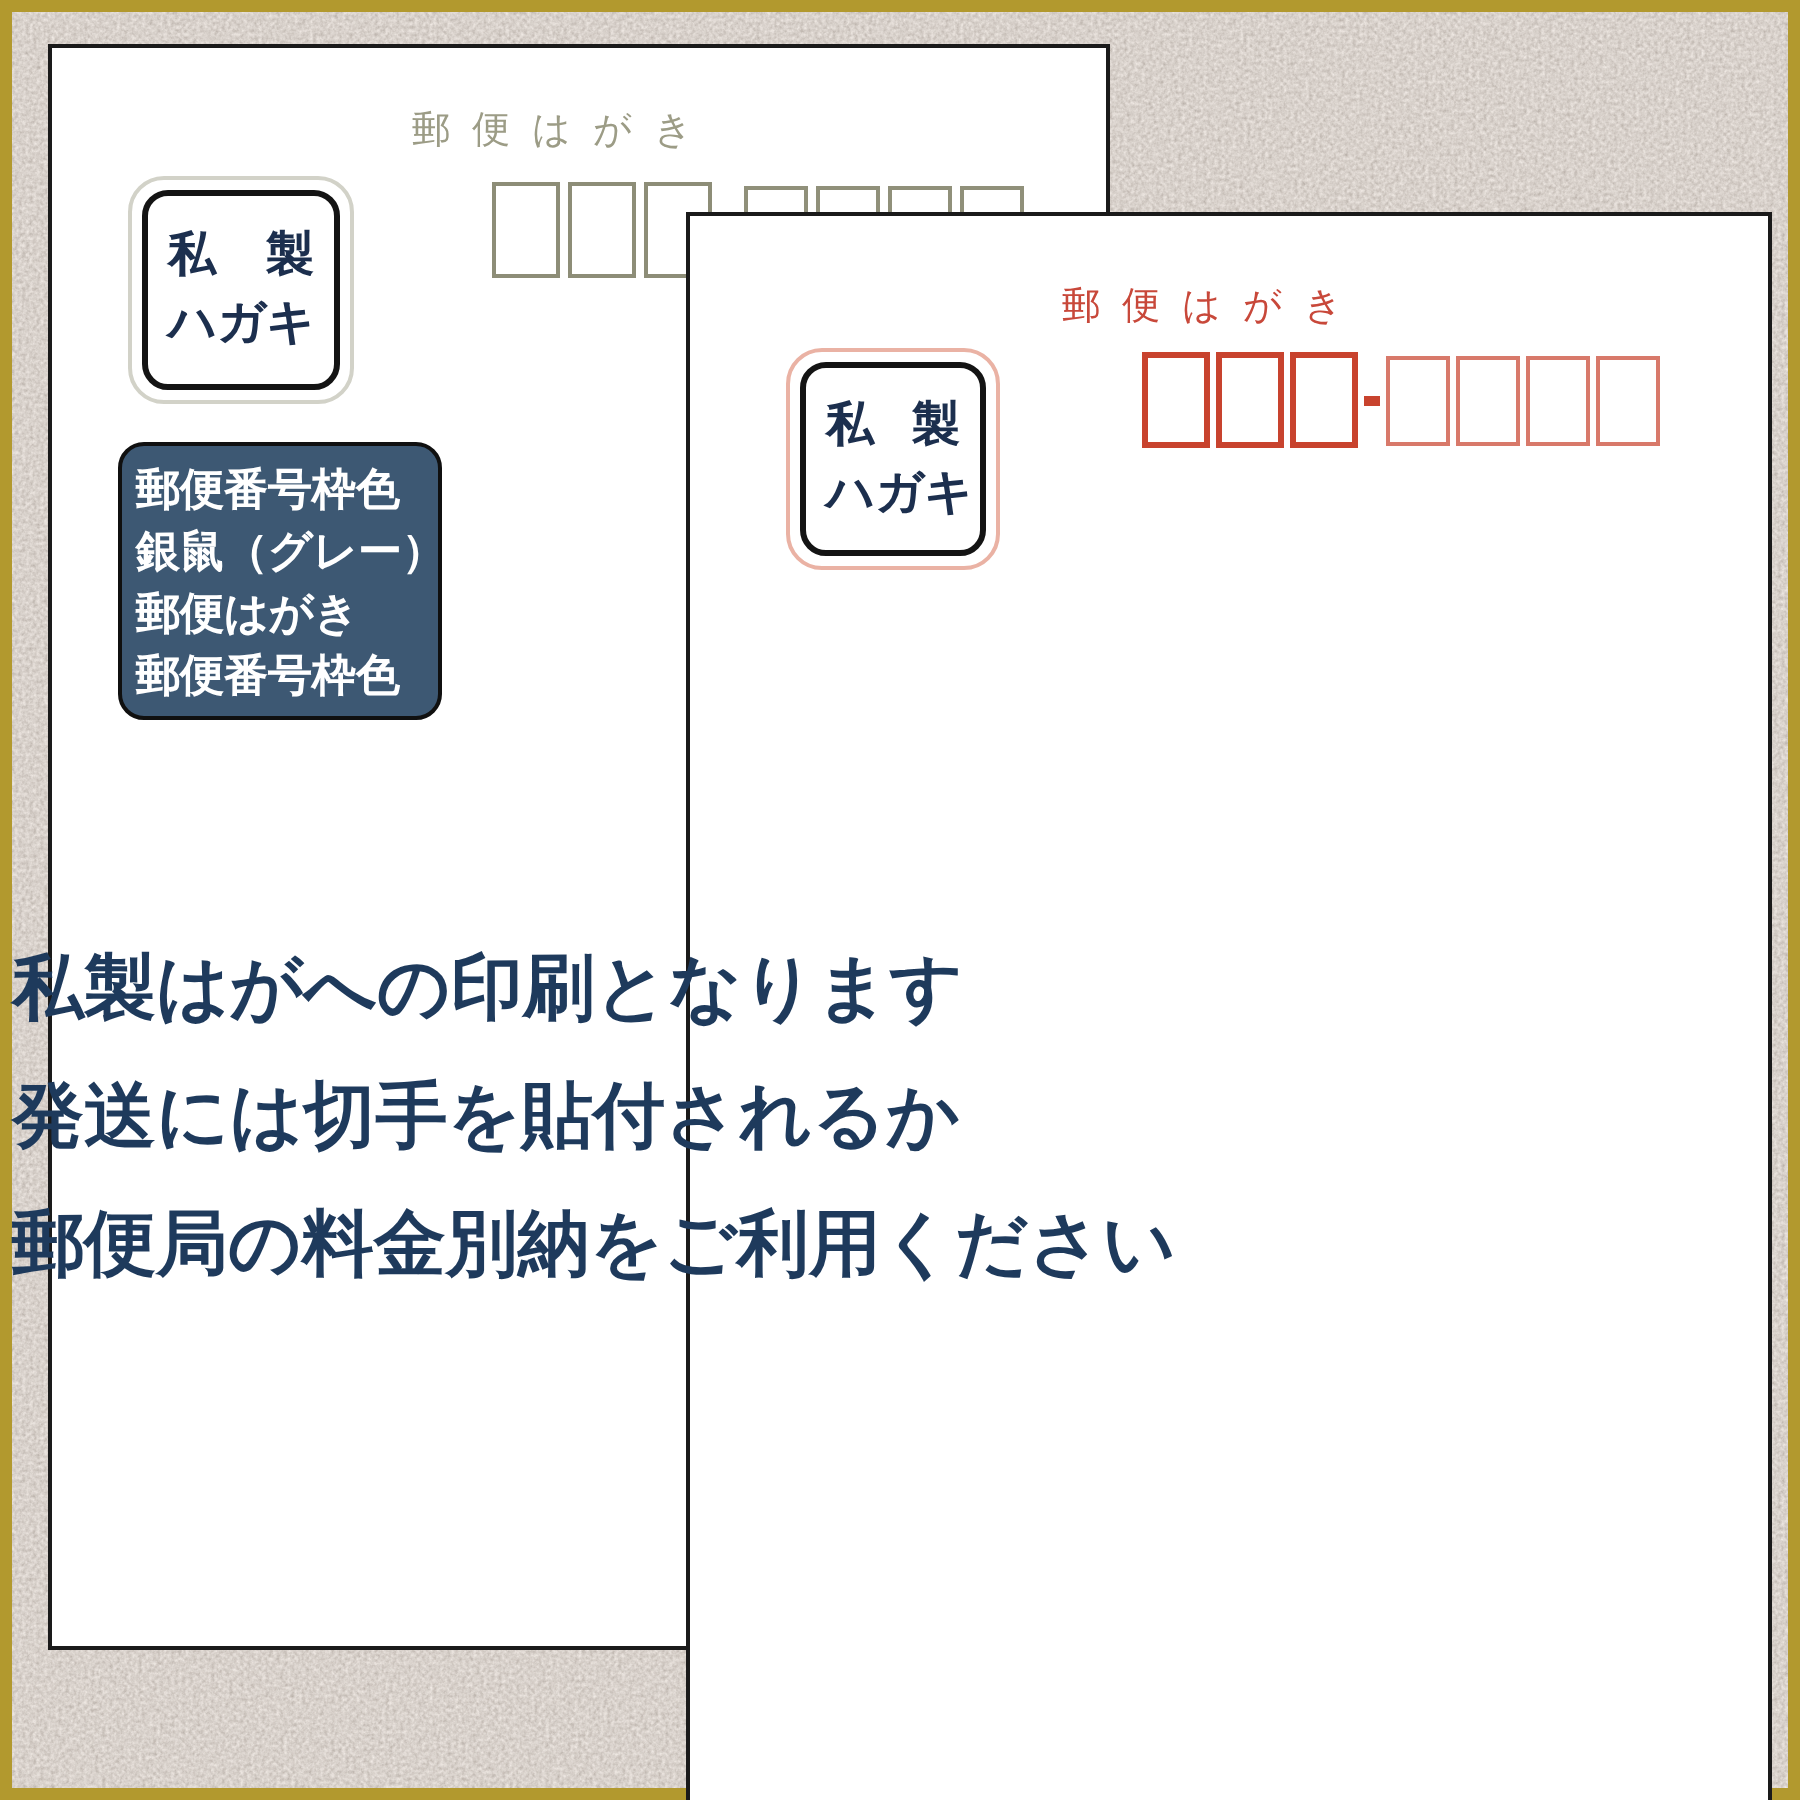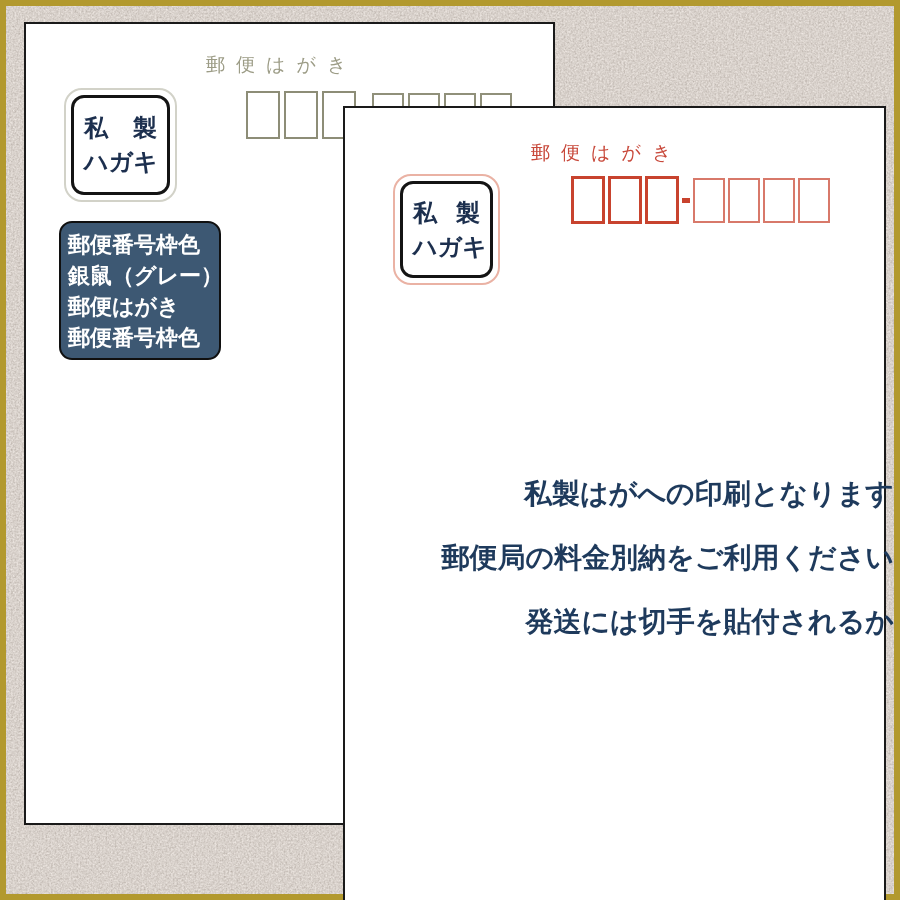--- a/index.html
+++ b/index.html
@@ -55,23 +55,23 @@
   .char-justify{display:flex;justify-content:space-between;}
 
   .note-box{
     position:absolute;left:33px;top:185px;width:162px;height:139px;box-sizing:border-box;
     background:#3d5873;border:2px solid #101010;border-radius:13px;
     color:#ffffff;font-weight:bold;font-size:22px;line-height:31px;
     padding:6px 7px;white-space:nowrap;overflow:hidden;margin-top:12px;
   }
 
   #caption{
-    position:absolute;left:0;right:0;top:456px;z-index:3;text-align:right;
+    position:absolute;left:0;right:0;top:456px;z-index:3;text-align:left;
     color:#1e3a5c;font-family:"Liberation Serif", serif;font-weight:600;
-    font-size:28px;line-height:64px;white-space:nowrap;
+    font-size:36px;line-height:64px;white-space:nowrap;
   }
 </style>
 </head>
 <body>
 
 <div id="stage">
   <div class="texture-area">
     <svg xmlns="http://www.w3.org/2000/svg">
       <filter id="speckle">
         <feTurbulence type="fractalNoise" baseFrequency="0.55" numOctaves="3" seed="7" stitchTiles="stitch"></feTurbulence>
@@ -141,17 +141,17 @@
               <span>ハ</span>
               <span>ガ</span>
               <span>キ</span>
             </div>
         </div>
       </div>
     </div>
 
     <div id="caption">
       <div>私製はがへの印刷となります</div>
+      <div>発送には切手を貼付されるか</div>
       <div>郵便局の料金別納をご利用ください</div>
-      <div>発送には切手を貼付されるか</div>
     </div>
   </div>
 </div>
 
 </body></html>

